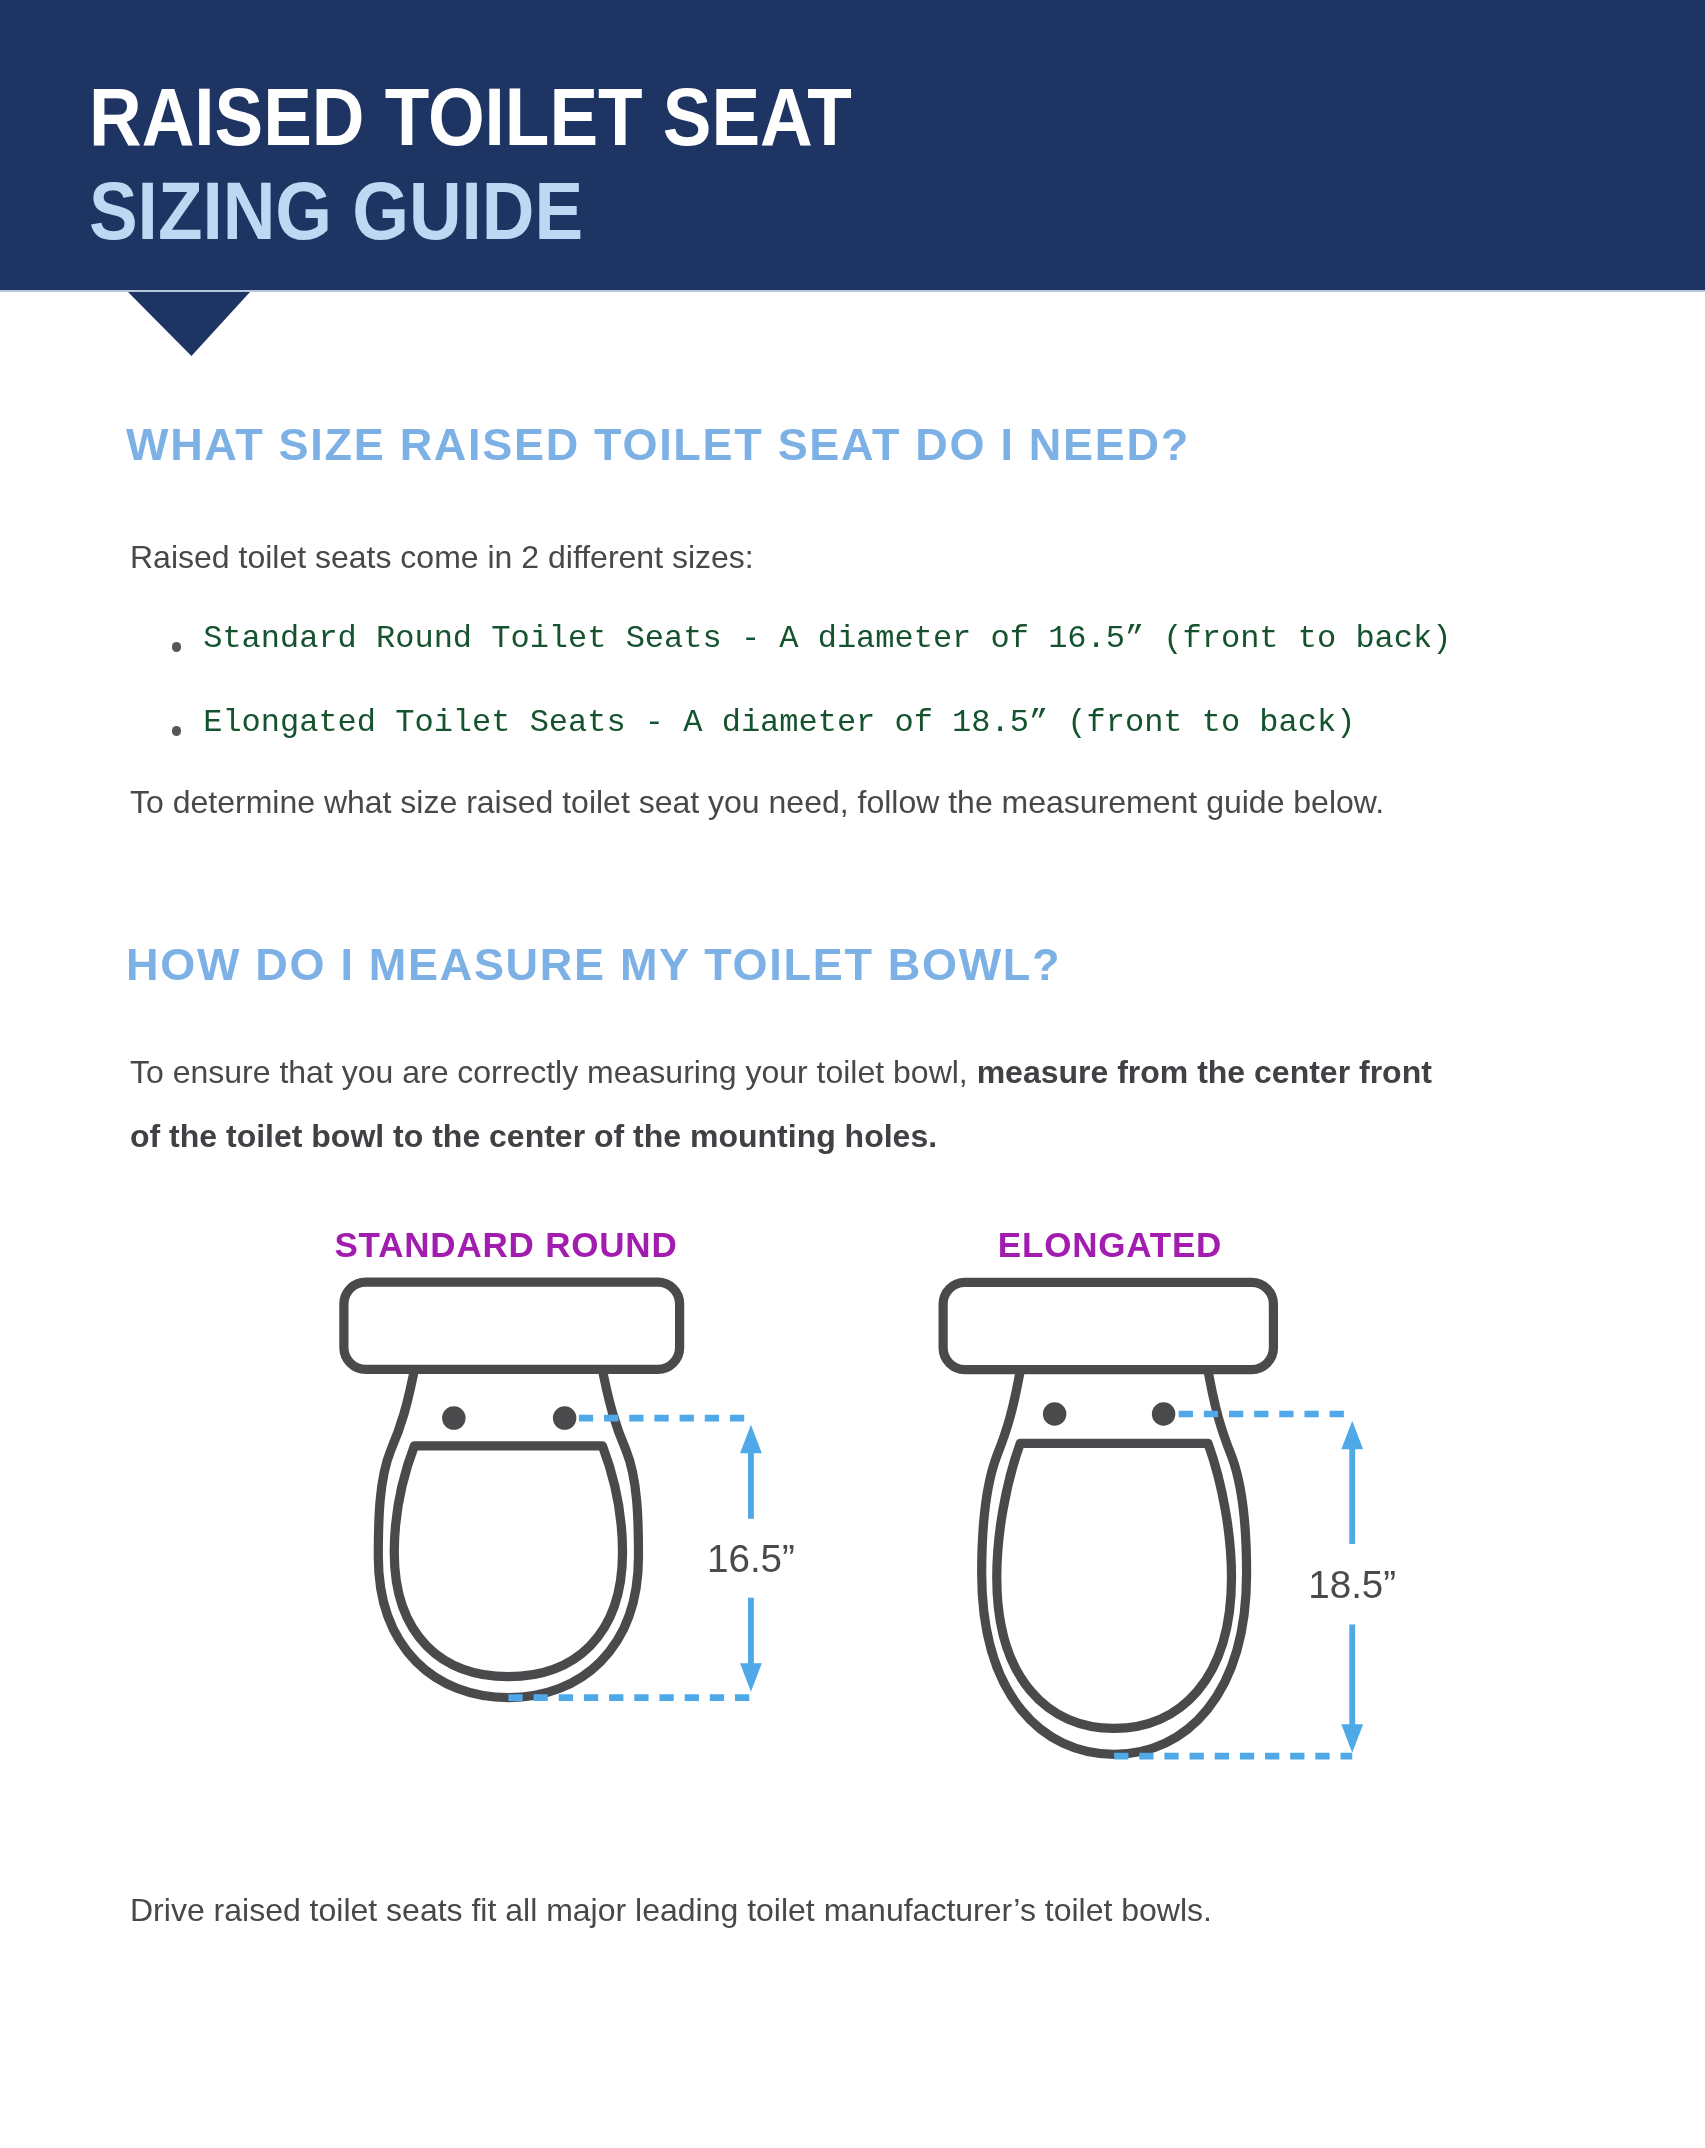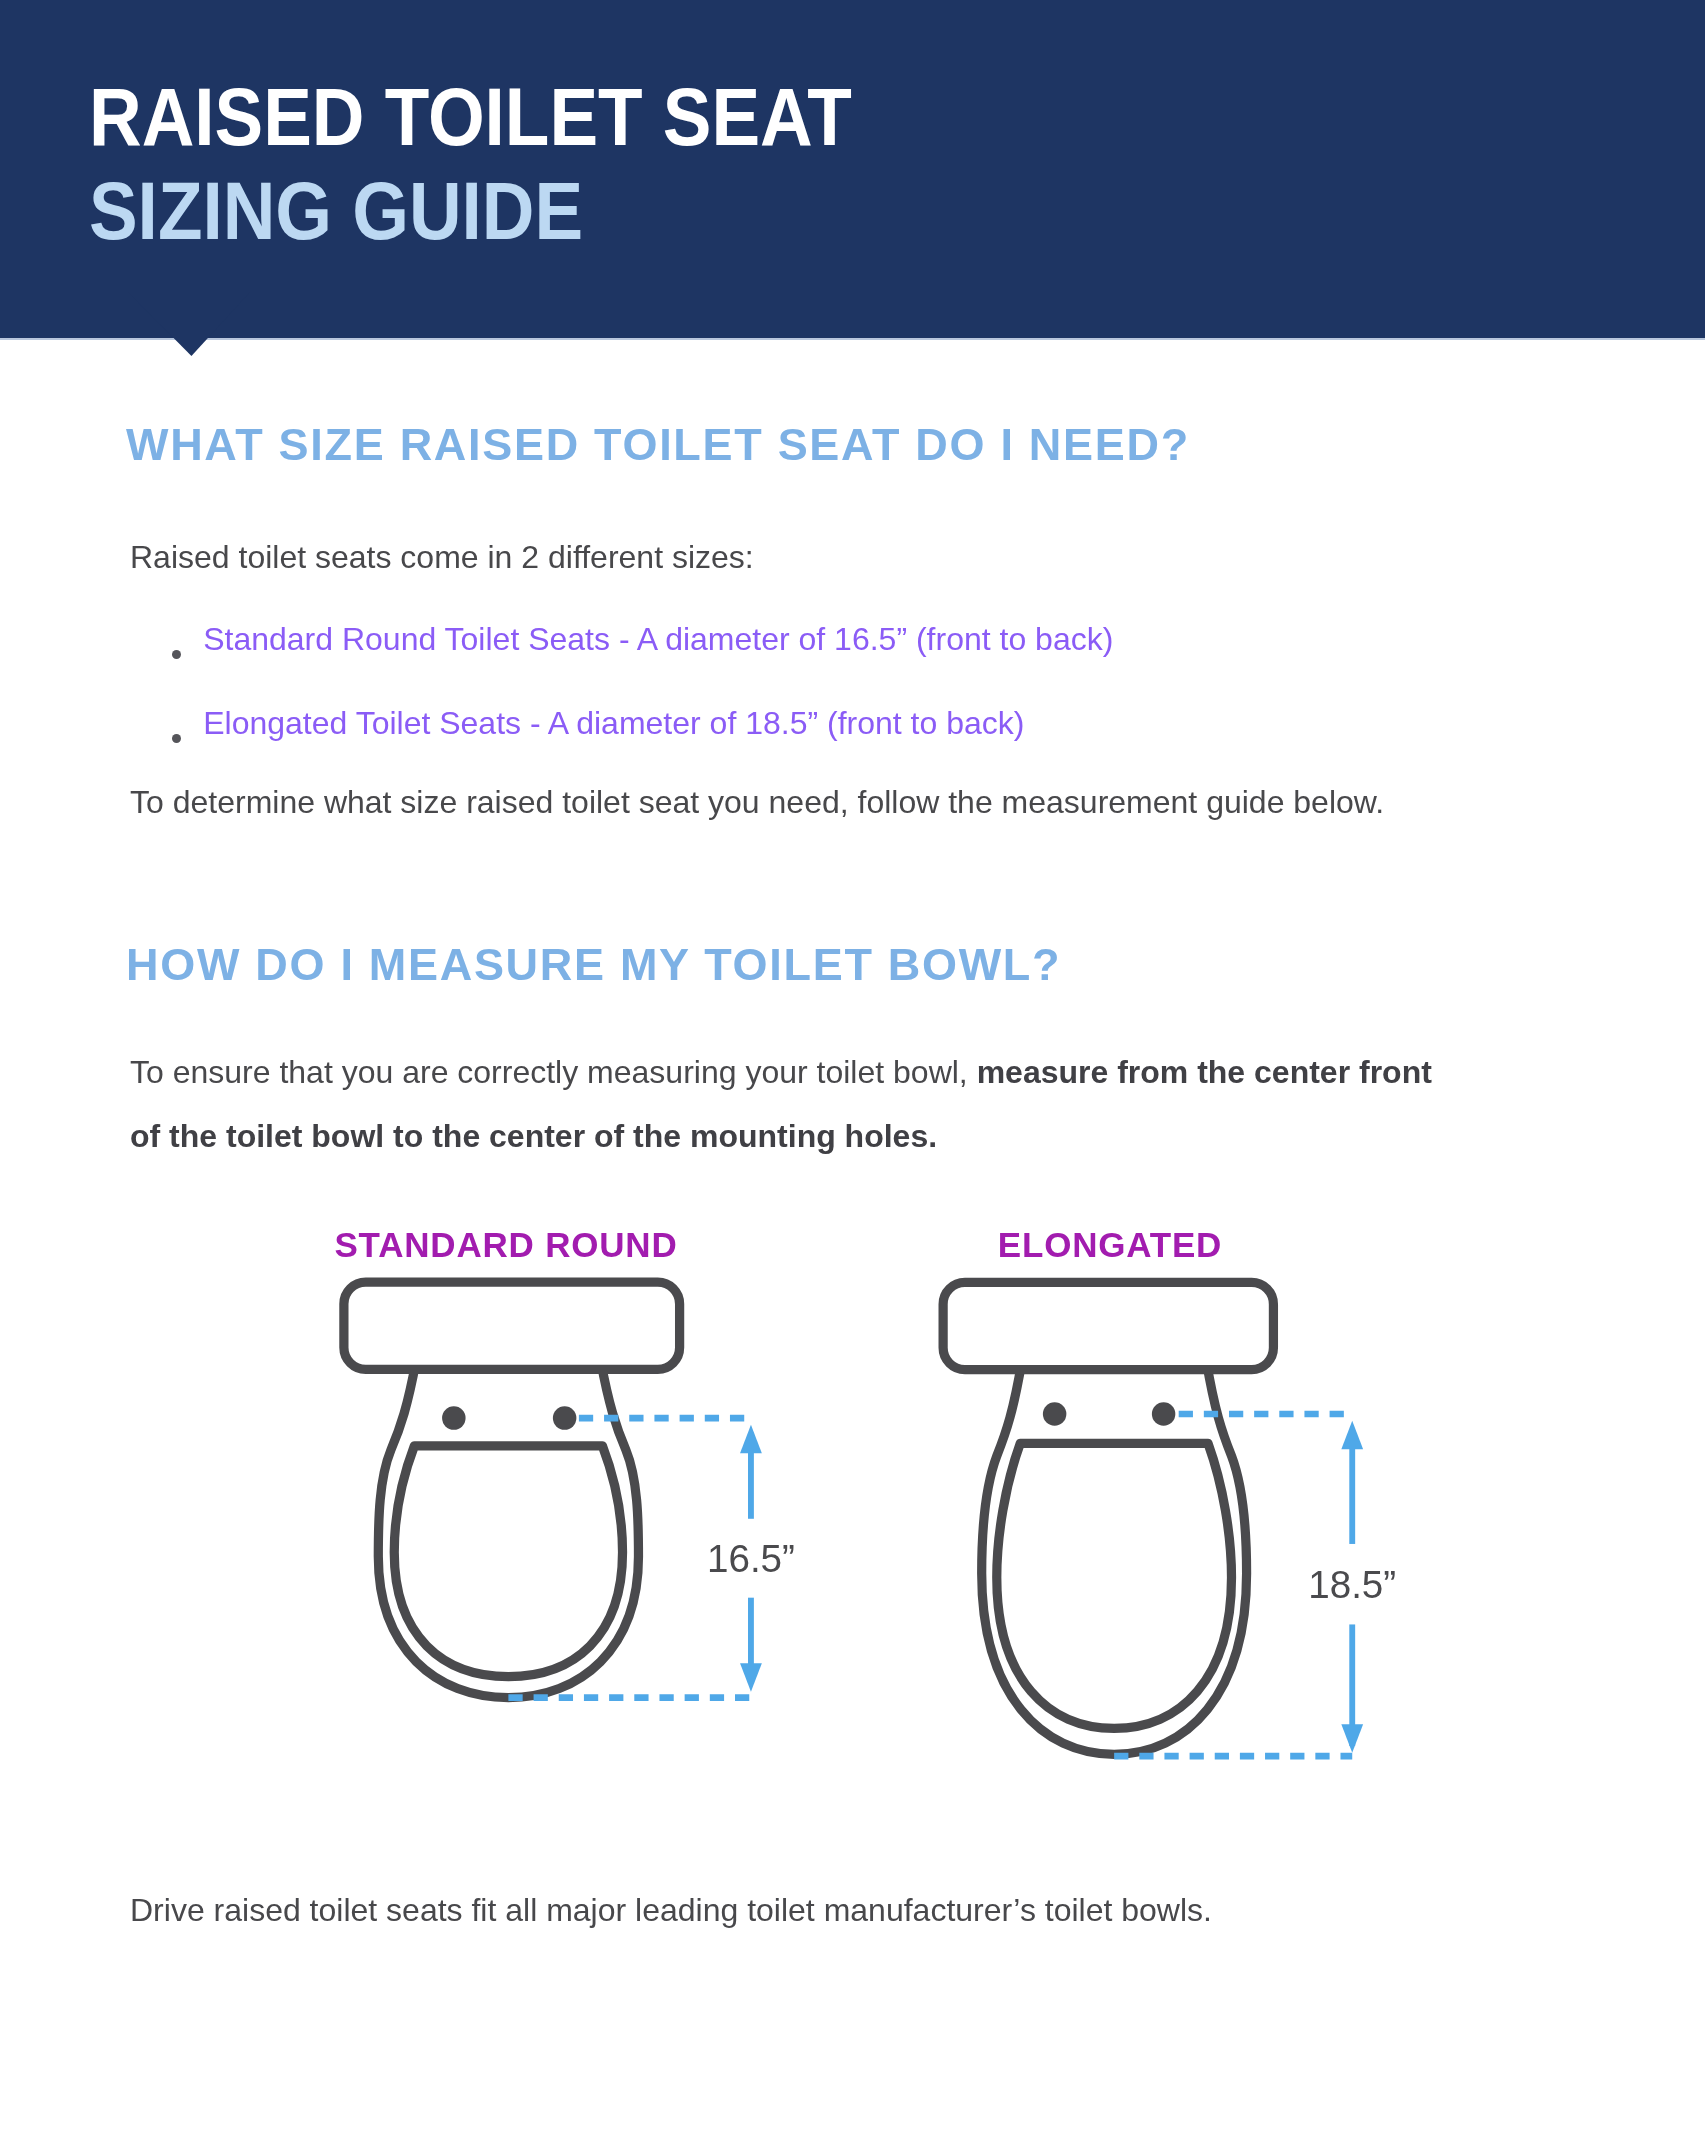--- a/index.html
+++ b/index.html
@@ -8,21 +8,21 @@
     position:relative;
     width:1705px; height:2148px;
     background:#ffffff;
     overflow:hidden;
     font-family:"Liberation Sans", sans-serif;
     color:#4a4a4d;
   }
   
   .header {
     position:absolute; left:0; top:0;
-    width:1705px; height:340px;
+    width:1705px; height:292px;
     background:#1e3563;
     border-bottom:2.5px solid #b9c7dd;
   }
   .header-title {
     position:absolute; left:89px;
     margin:0;
     font-weight:700;
     font-size:81px; line-height:81px;
     letter-spacing:0px;
     transform:scaleX(0.9);
@@ -56,23 +56,23 @@
     margin:0;
     font-size:32px; line-height:40px;
     color:#48484b;
     white-space:nowrap;
   }
   .intro-sizes { top:537px; }
   .outro-sizes { top:782px; }
   .footer-note { top:1890px; }
   .bullet-row {
     position:absolute; left:172px;
-    display:flex; align-items:flex-end;
+    display:flex; align-items:center;
     font-size:32px; line-height:40px;
-    color:#8b5cf6; white-space:nowrap;
+    color:#14532d; white-space:nowrap;font-family:Liberation Mono, monospace;
   }
   .bullet-1 { top:619px; }
   .bullet-2 { top:703px; }
   .bullet-dot {
     width:9.2px; height:9.2px; border-radius:50%;
     background:#55555a;
     margin:16px 22px 0 0;
     flex:0 0 auto;
   }
   .measure-intro {

